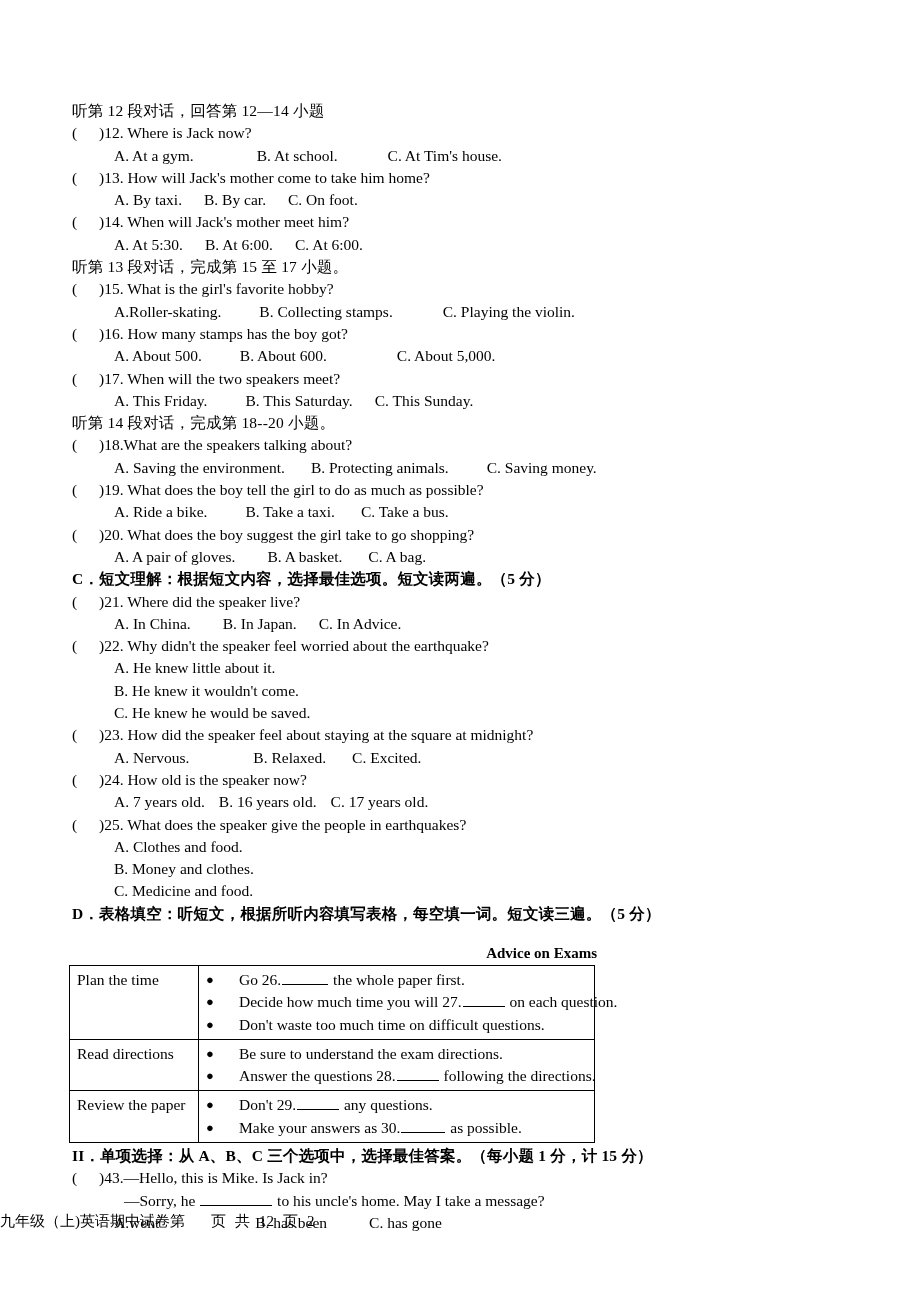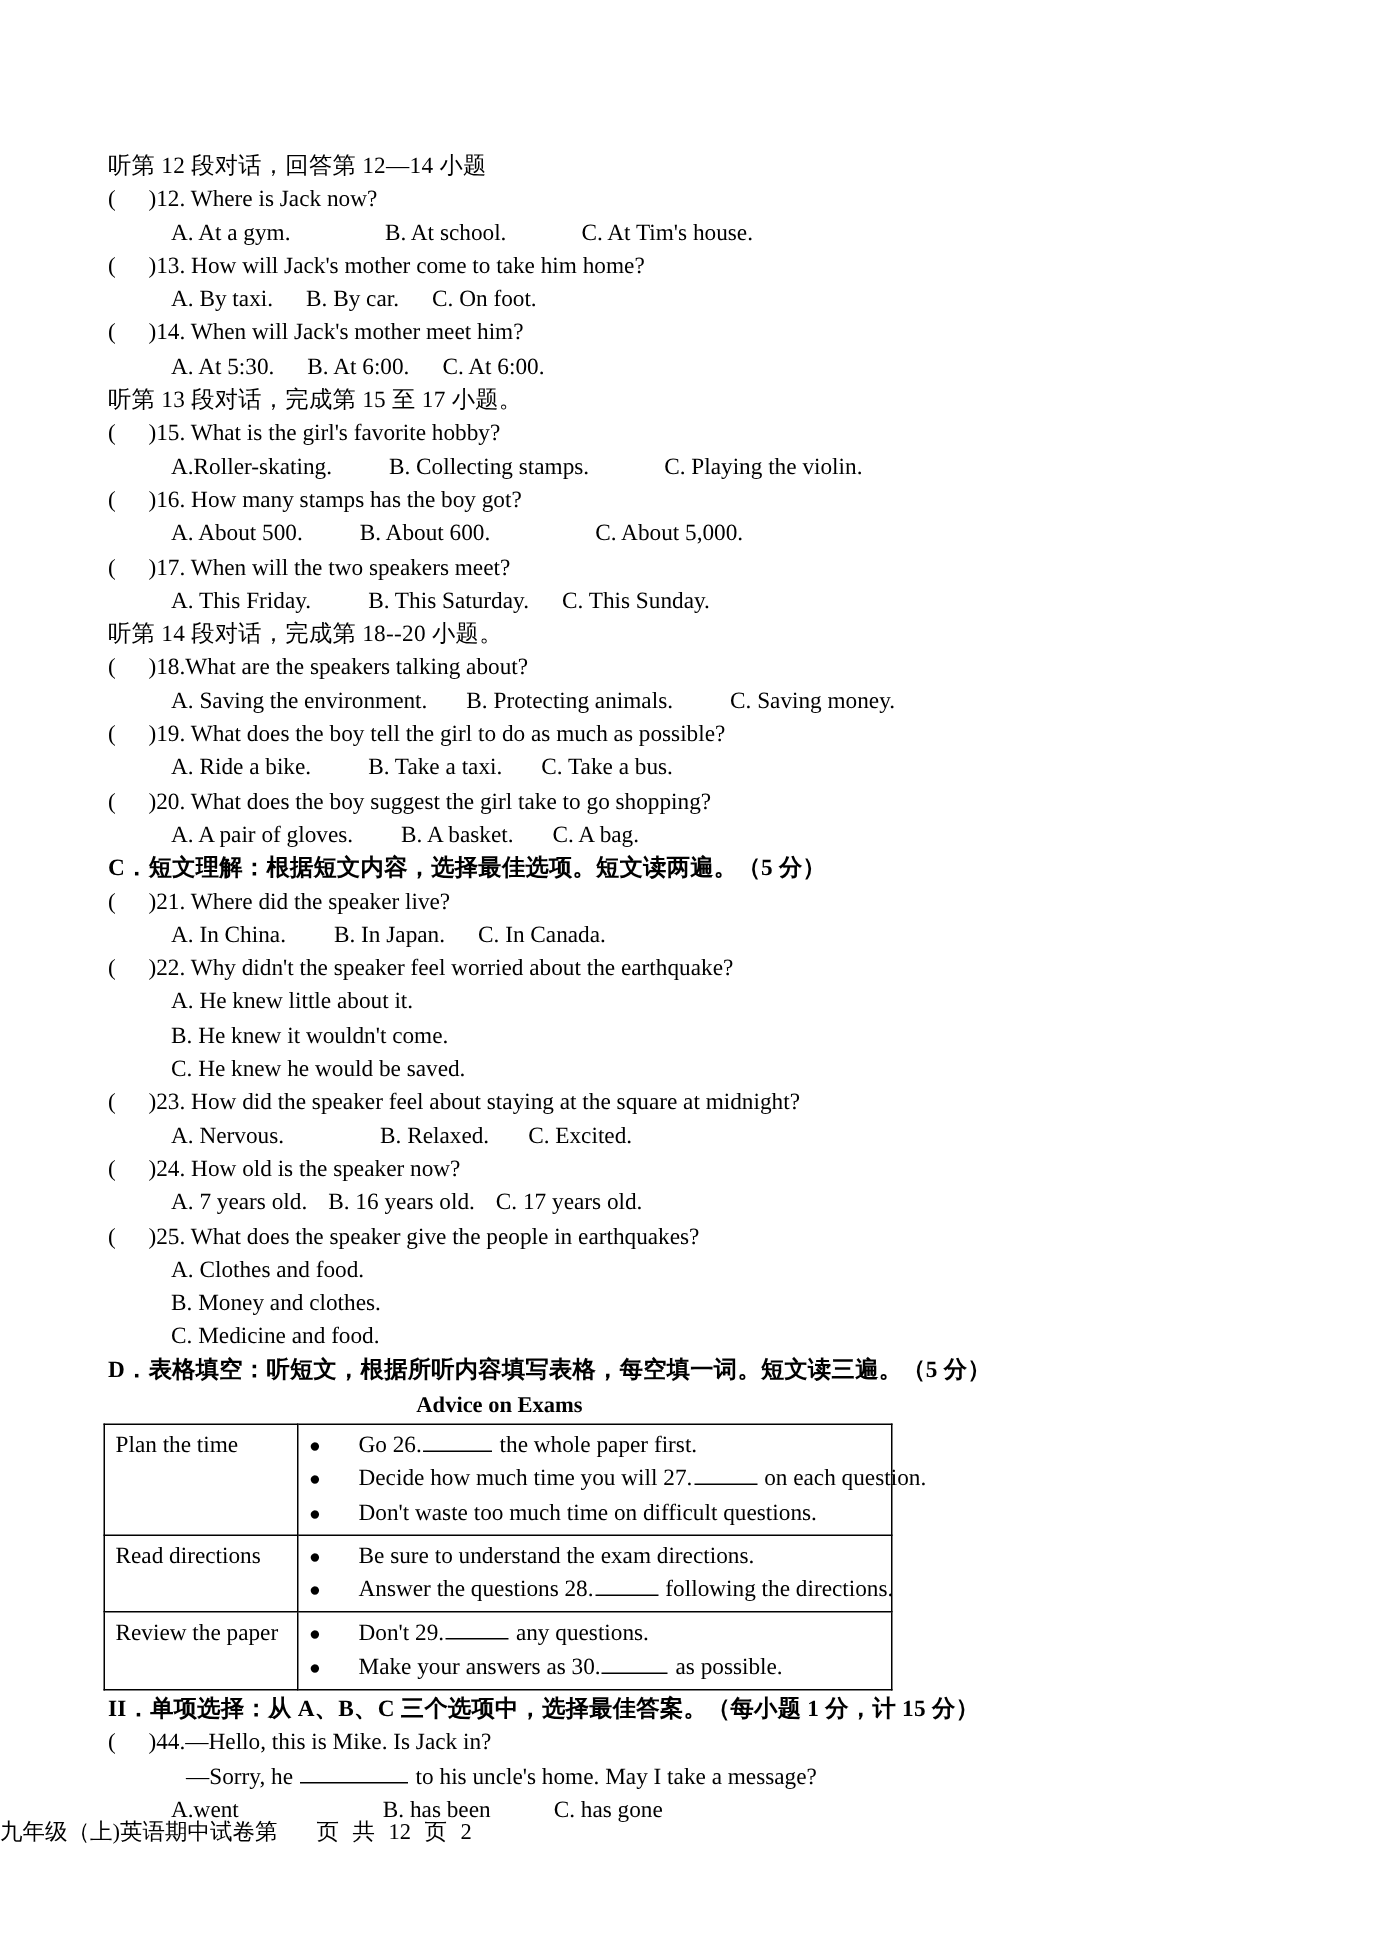--- a/index.html
+++ b/index.html
@@ -64,25 +64,25 @@
     font-size: 15.5px;
     line-height: 22.3px;
     white-space: nowrap;
     padding-left: 42px;
   }
 
   
   .table-title {
     font-size: 15px;
     font-weight: bold;
-    text-align: center;
+    text-align: right;
     line-height: 20px;
     margin-left: -3px;
     width: 528px;
-    margin-top: 2px;
+    margin-top: 18px;
   }
   table.advice {
     border-collapse: collapse;
     width: 526px;
     margin-top: 2px;
     margin-left: -3px;
     table-layout: fixed;
   }
   table.advice td {
     border: 1px solid #000000;
@@ -174,21 +174,21 @@
 
     <div class="q-line"><span class="paren-open">(</span><span>)19. What does the boy tell the girl to do as much as possible?</span></div>
     <div class="opts"><span class="opt">A. Ride a bike.</span><span class="opt" style="padding-left:38px">B. Take a taxi.</span><span class="opt" style="padding-left:26px">C. Take a bus.</span></div>
 
     <div class="q-line"><span class="paren-open">(</span><span>)20. What does the boy suggest the girl take to go shopping?</span></div>
     <div class="opts"><span class="opt">A. A pair of gloves.</span><span class="opt" style="padding-left:32px">B. A basket.</span><span class="opt" style="padding-left:26px">C. A bag.</span></div>
 
     <div class="cn-line cn-bold">C．短文理解：根据短文内容，选择最佳选项。短文读两遍。（5 分）</div>
 
     <div class="q-line"><span class="paren-open">(</span><span>)21. Where did the speaker live?</span></div>
-    <div class="opts"><span class="opt">A. In China.</span><span class="opt" style="padding-left:32px">B. In Japan.</span><span class="opt" style="padding-left:22px">C. In Canada.</span></div>
+    <div class="opts"><span class="opt">A. In China.</span><span class="opt" style="padding-left:32px">B. In Japan.</span><span class="opt" style="padding-left:22px">C. In Advice.</span></div>
 
     <div class="q-line"><span class="paren-open">(</span><span>)22. Why didn't the speaker feel worried about the earthquake?</span></div>
     <div class="opt-stack">A. He knew little about it.</div>
     <div class="opt-stack">B. He knew it wouldn't come.</div>
     <div class="opt-stack">C. He knew he would be saved.</div>
 
     <div class="q-line"><span class="paren-open">(</span><span>)23. How did the speaker feel about staying at the square at midnight?</span></div>
     <div class="opts"><span class="opt">A. Nervous.</span><span class="opt" style="padding-left:64px">B. Relaxed.</span><span class="opt" style="padding-left:26px">C. Excited.</span></div>
 
     <div class="q-line"><span class="paren-open">(</span><span>)24. How old is the speaker now?</span></div>
@@ -225,21 +225,21 @@
           <td class="v">
             <span class="bullet-row"><span class="dot">●</span><span>Don't 29.</span><span class="blank blank-w2"></span><span> any questions.</span></span>
             <span class="bullet-row"><span class="dot">●</span><span>Make your answers as 30.</span><span class="blank blank-w3"></span><span> as possible.</span></span>
           </td>
         </tr>
       </tbody>
     </table>
 
     <div class="cn-line cn-bold" style="margin-top:2px">II．单项选择：从 A、B、C 三个选项中，选择最佳答案。（每小题 1 分，计 15 分）</div>
 
-    <div class="q-line"><span class="paren-open">(</span><span>)44.—Hello, this is Mike. Is Jack in?</span></div>
+    <div class="q-line"><span class="paren-open">(</span><span>)43.—Hello, this is Mike. Is Jack in?</span></div>
     <div class="q-line" style="padding-left:52px"><span>—Sorry, he </span><span class="blank blank-long"></span><span> to his uncle's home. May I take a message?</span></div>
     <div class="opts"><span class="opt">A.went</span><span class="opt" style="padding-left:96px">B. has been</span><span class="opt" style="padding-left:42px">C. has gone</span></div>
 
   </div>
 
   <div class="footer">
     <span>九年级（上)英语期中试卷第</span><span class="gap"></span><span>页</span><span class="gap-s"></span><span>共</span><span class="gap-s"></span><span>12</span><span class="gap-s"></span><span>页</span><span class="gap-s"></span><span>2</span>
   </div>
 </div>
 

